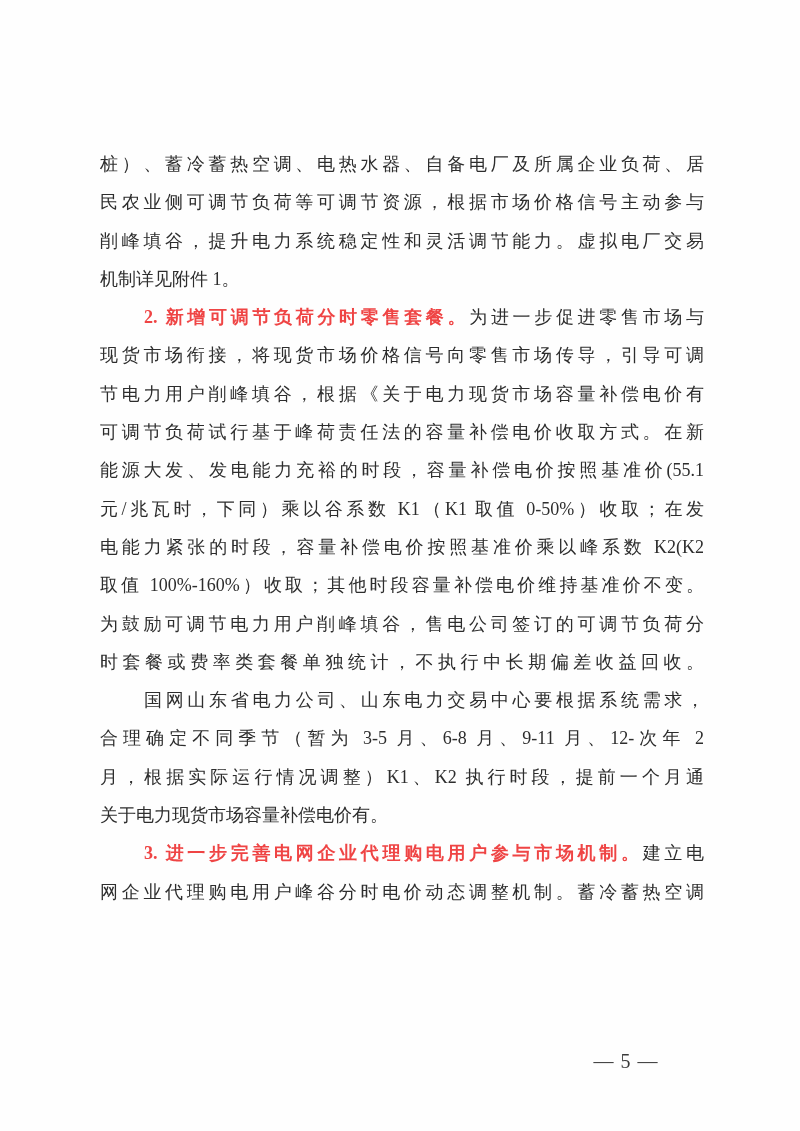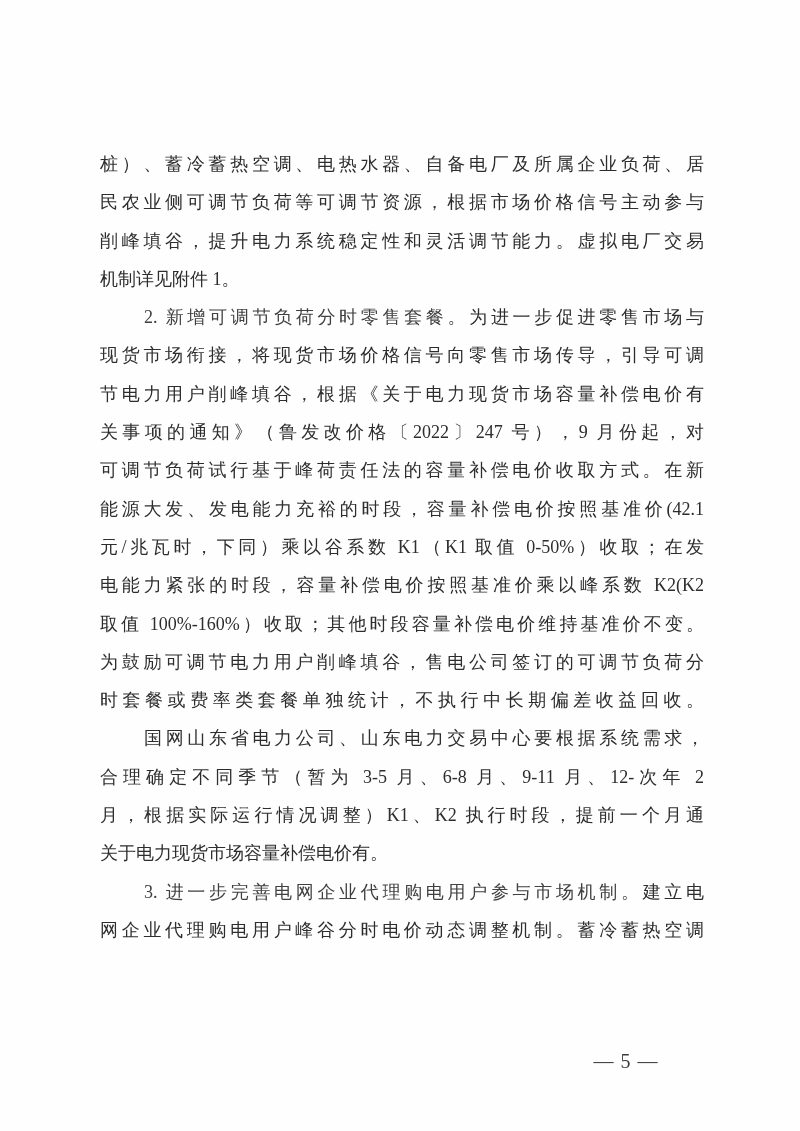--- a/index.html
+++ b/index.html
@@ -32,22 +32,22 @@
     overflow: hidden;
     white-space: normal;
   }
   .line.endline {
     text-align-last: left;
   }
   .line.indent {
     text-indent: 44px;
   }
   .b {
-    font-weight: 400;
-    color: #404040;
+    font-weight: 700;
+    color: #ef4444;
   }
   .page-number {
     position: absolute;
     left: 556px;
     top: 1046px;
     width: 140px;
     height: 30px;
     line-height: 30px;
     text-align: center;
     font-size: 20px;
@@ -60,23 +60,22 @@
 
 <div class="page">
   <div class="content">
     <div class="line">桩）、蓄冷蓄热空调、电热水器、自备电厂及所属企业负荷、居</div>
     <div class="line">民农业侧可调节负荷等可调节资源，根据市场价格信号主动参与</div>
     <div class="line">削峰填谷，提升电力系统稳定性和灵活调节能力。虚拟电厂交易</div>
     <div class="line endline">机制详见附件 1。</div>
     <div class="line indent"><span class="b">2. 新增可调节负荷分时零售套餐。</span><span>为进一步促进零售市场与</span></div>
     <div class="line">现货市场衔接，将现货市场价格信号向零售市场传导，引导可调</div>
     <div class="line">节电力用户削峰填谷，根据《关于电力现货市场容量补偿电价有</div>
-    <div class="line">关事项的通知》（鲁发改价格〔2022〕247 号），9 月份起，对</div>
     <div class="line">可调节负荷试行基于峰荷责任法的容量补偿电价收取方式。在新</div>
-    <div class="line">能源大发、发电能力充裕的时段，容量补偿电价按照基准价(42.1</div>
+    <div class="line">能源大发、发电能力充裕的时段，容量补偿电价按照基准价(55.1</div>
     <div class="line">元/兆瓦时，下同）乘以谷系数 K1（K1 取值 0-50%）收取；在发</div>
     <div class="line">电能力紧张的时段，容量补偿电价按照基准价乘以峰系数 K2(K2</div>
     <div class="line">取值 100%-160%）收取；其他时段容量补偿电价维持基准价不变。</div>
     <div class="line">为鼓励可调节电力用户削峰填谷，售电公司签订的可调节负荷分</div>
     <div class="line">时套餐或费率类套餐单独统计，不执行中长期偏差收益回收。</div>
     <div class="line indent">国网山东省电力公司、山东电力交易中心要根据系统需求，</div>
     <div class="line">合理确定不同季节（暂为 3-5 月、6-8 月、9-11 月、12-次年 2</div>
     <div class="line">月，根据实际运行情况调整）K1、K2 执行时段，提前一个月通</div>
     <div class="line endline">关于电力现货市场容量补偿电价有。</div>
     <div class="line indent"><span class="b">3. 进一步完善电网企业代理购电用户参与市场机制。</span><span>建立电</span></div>

